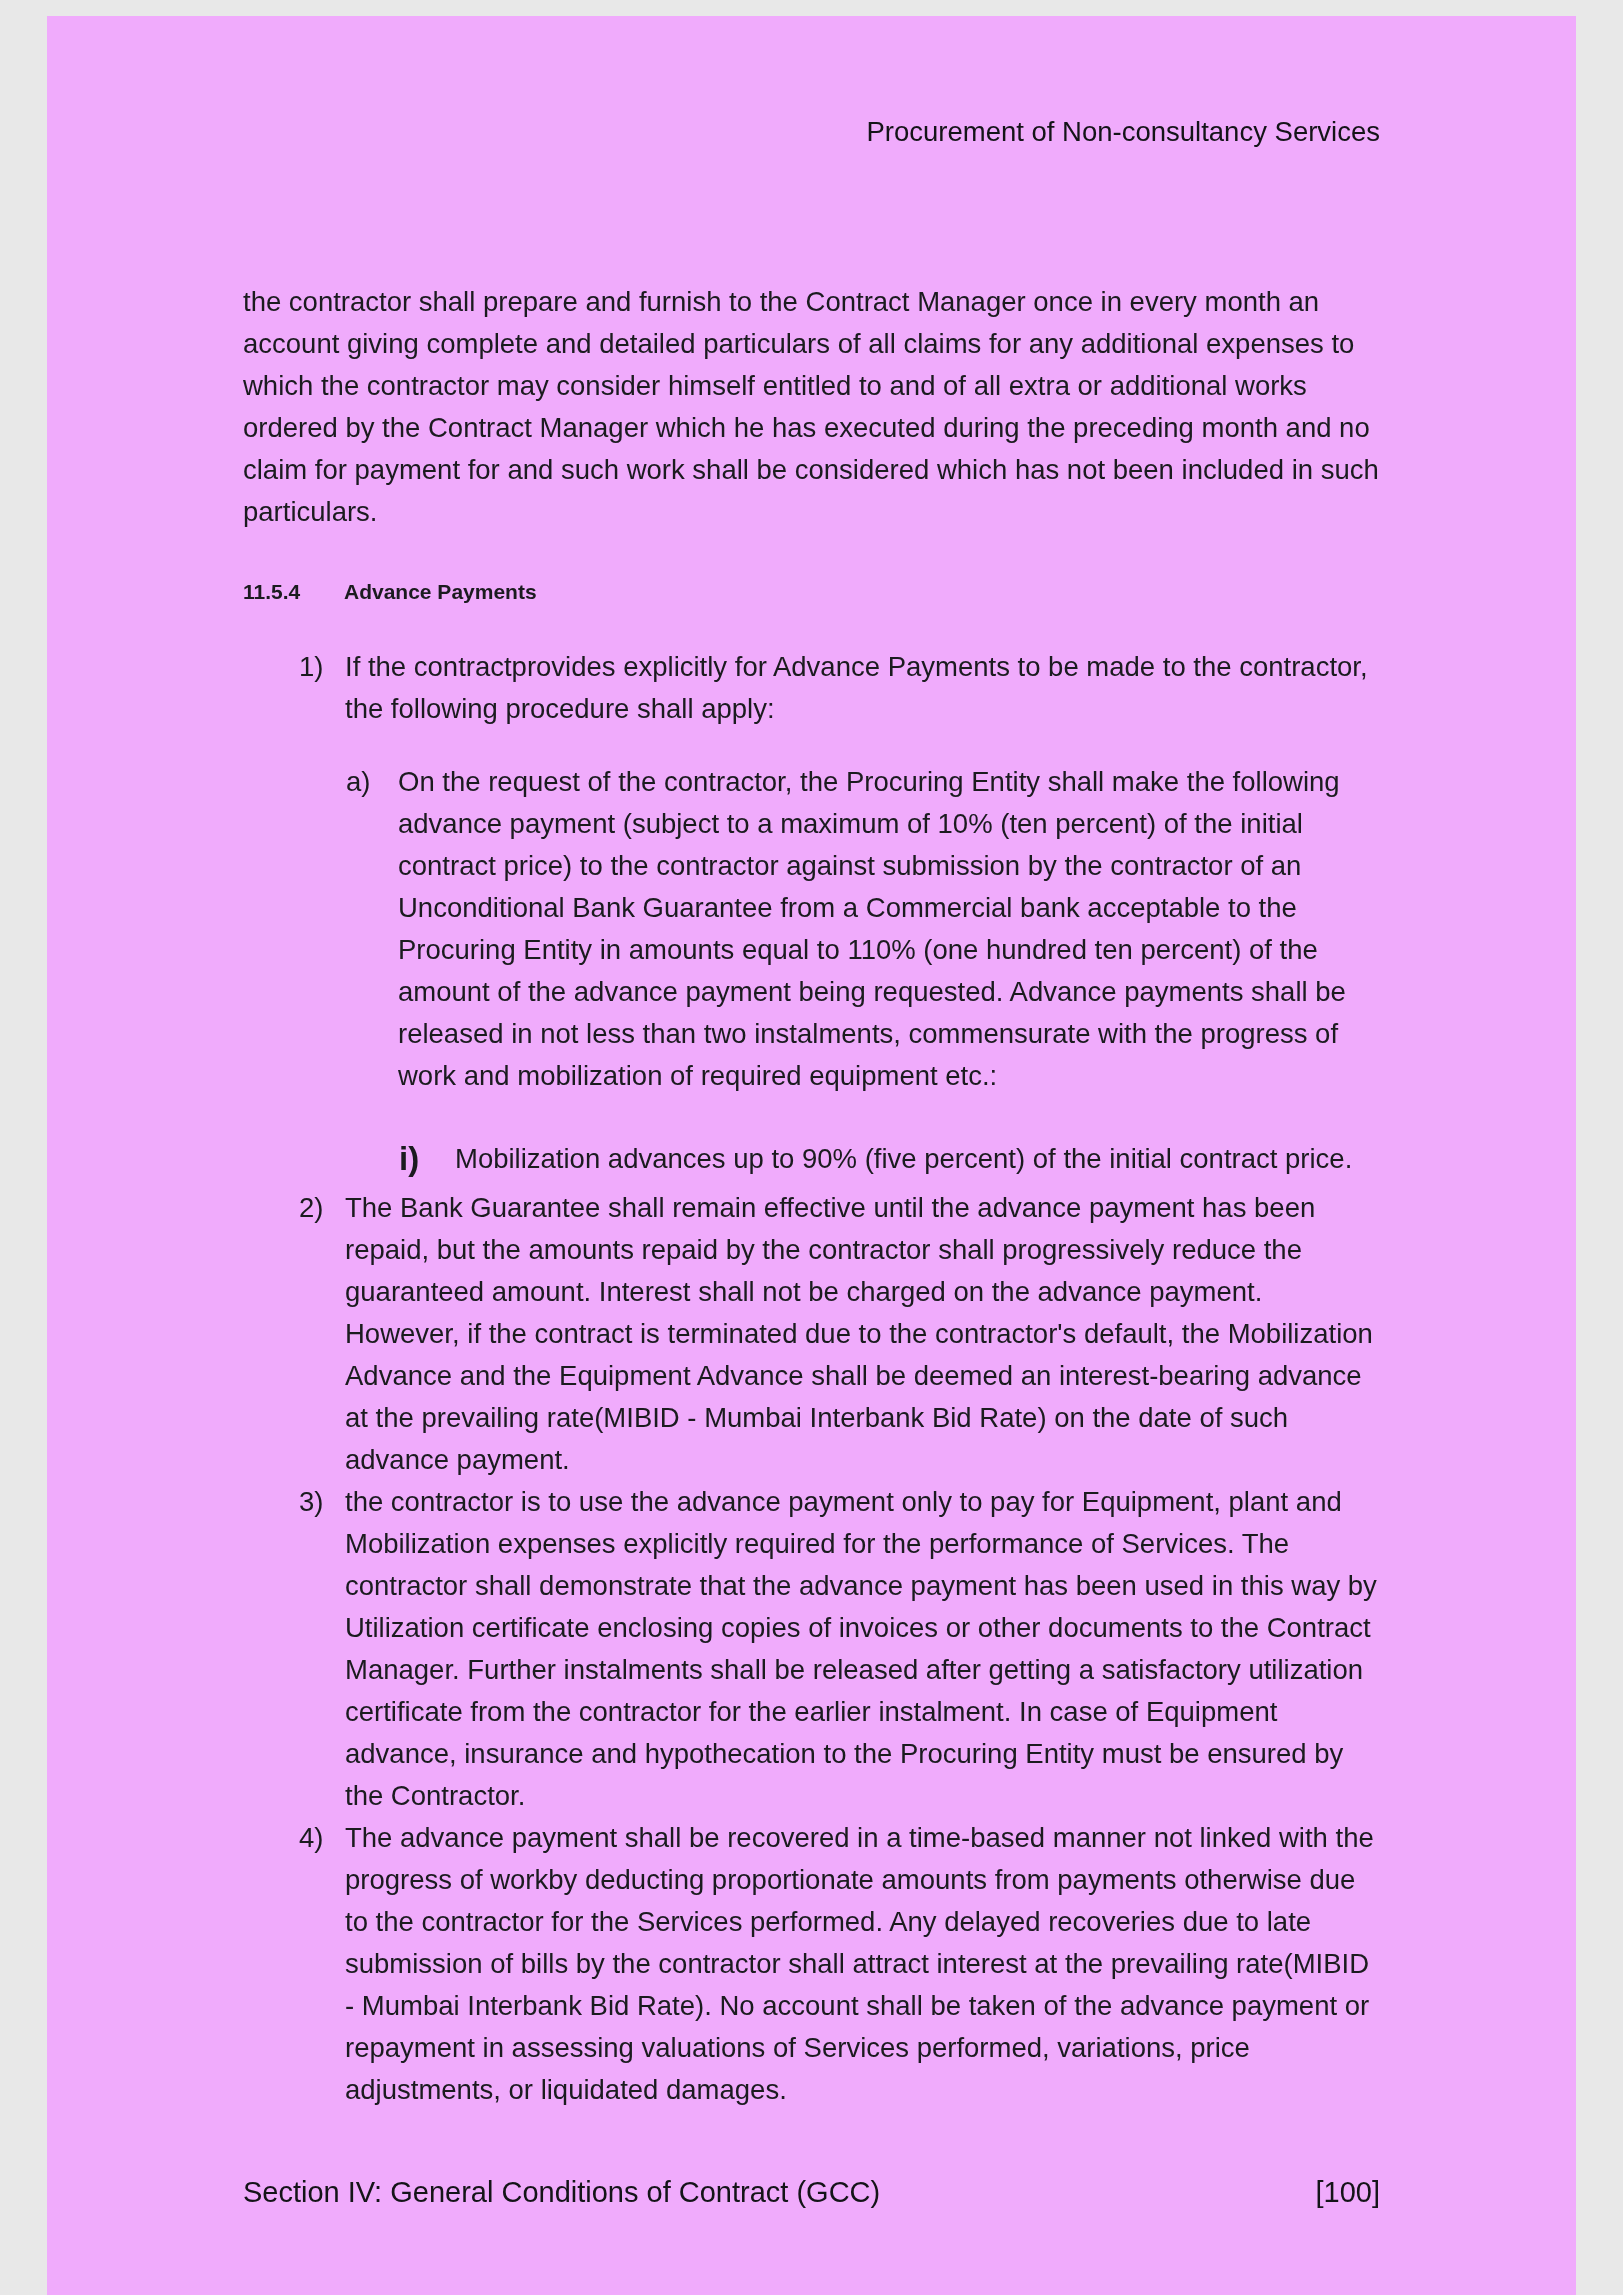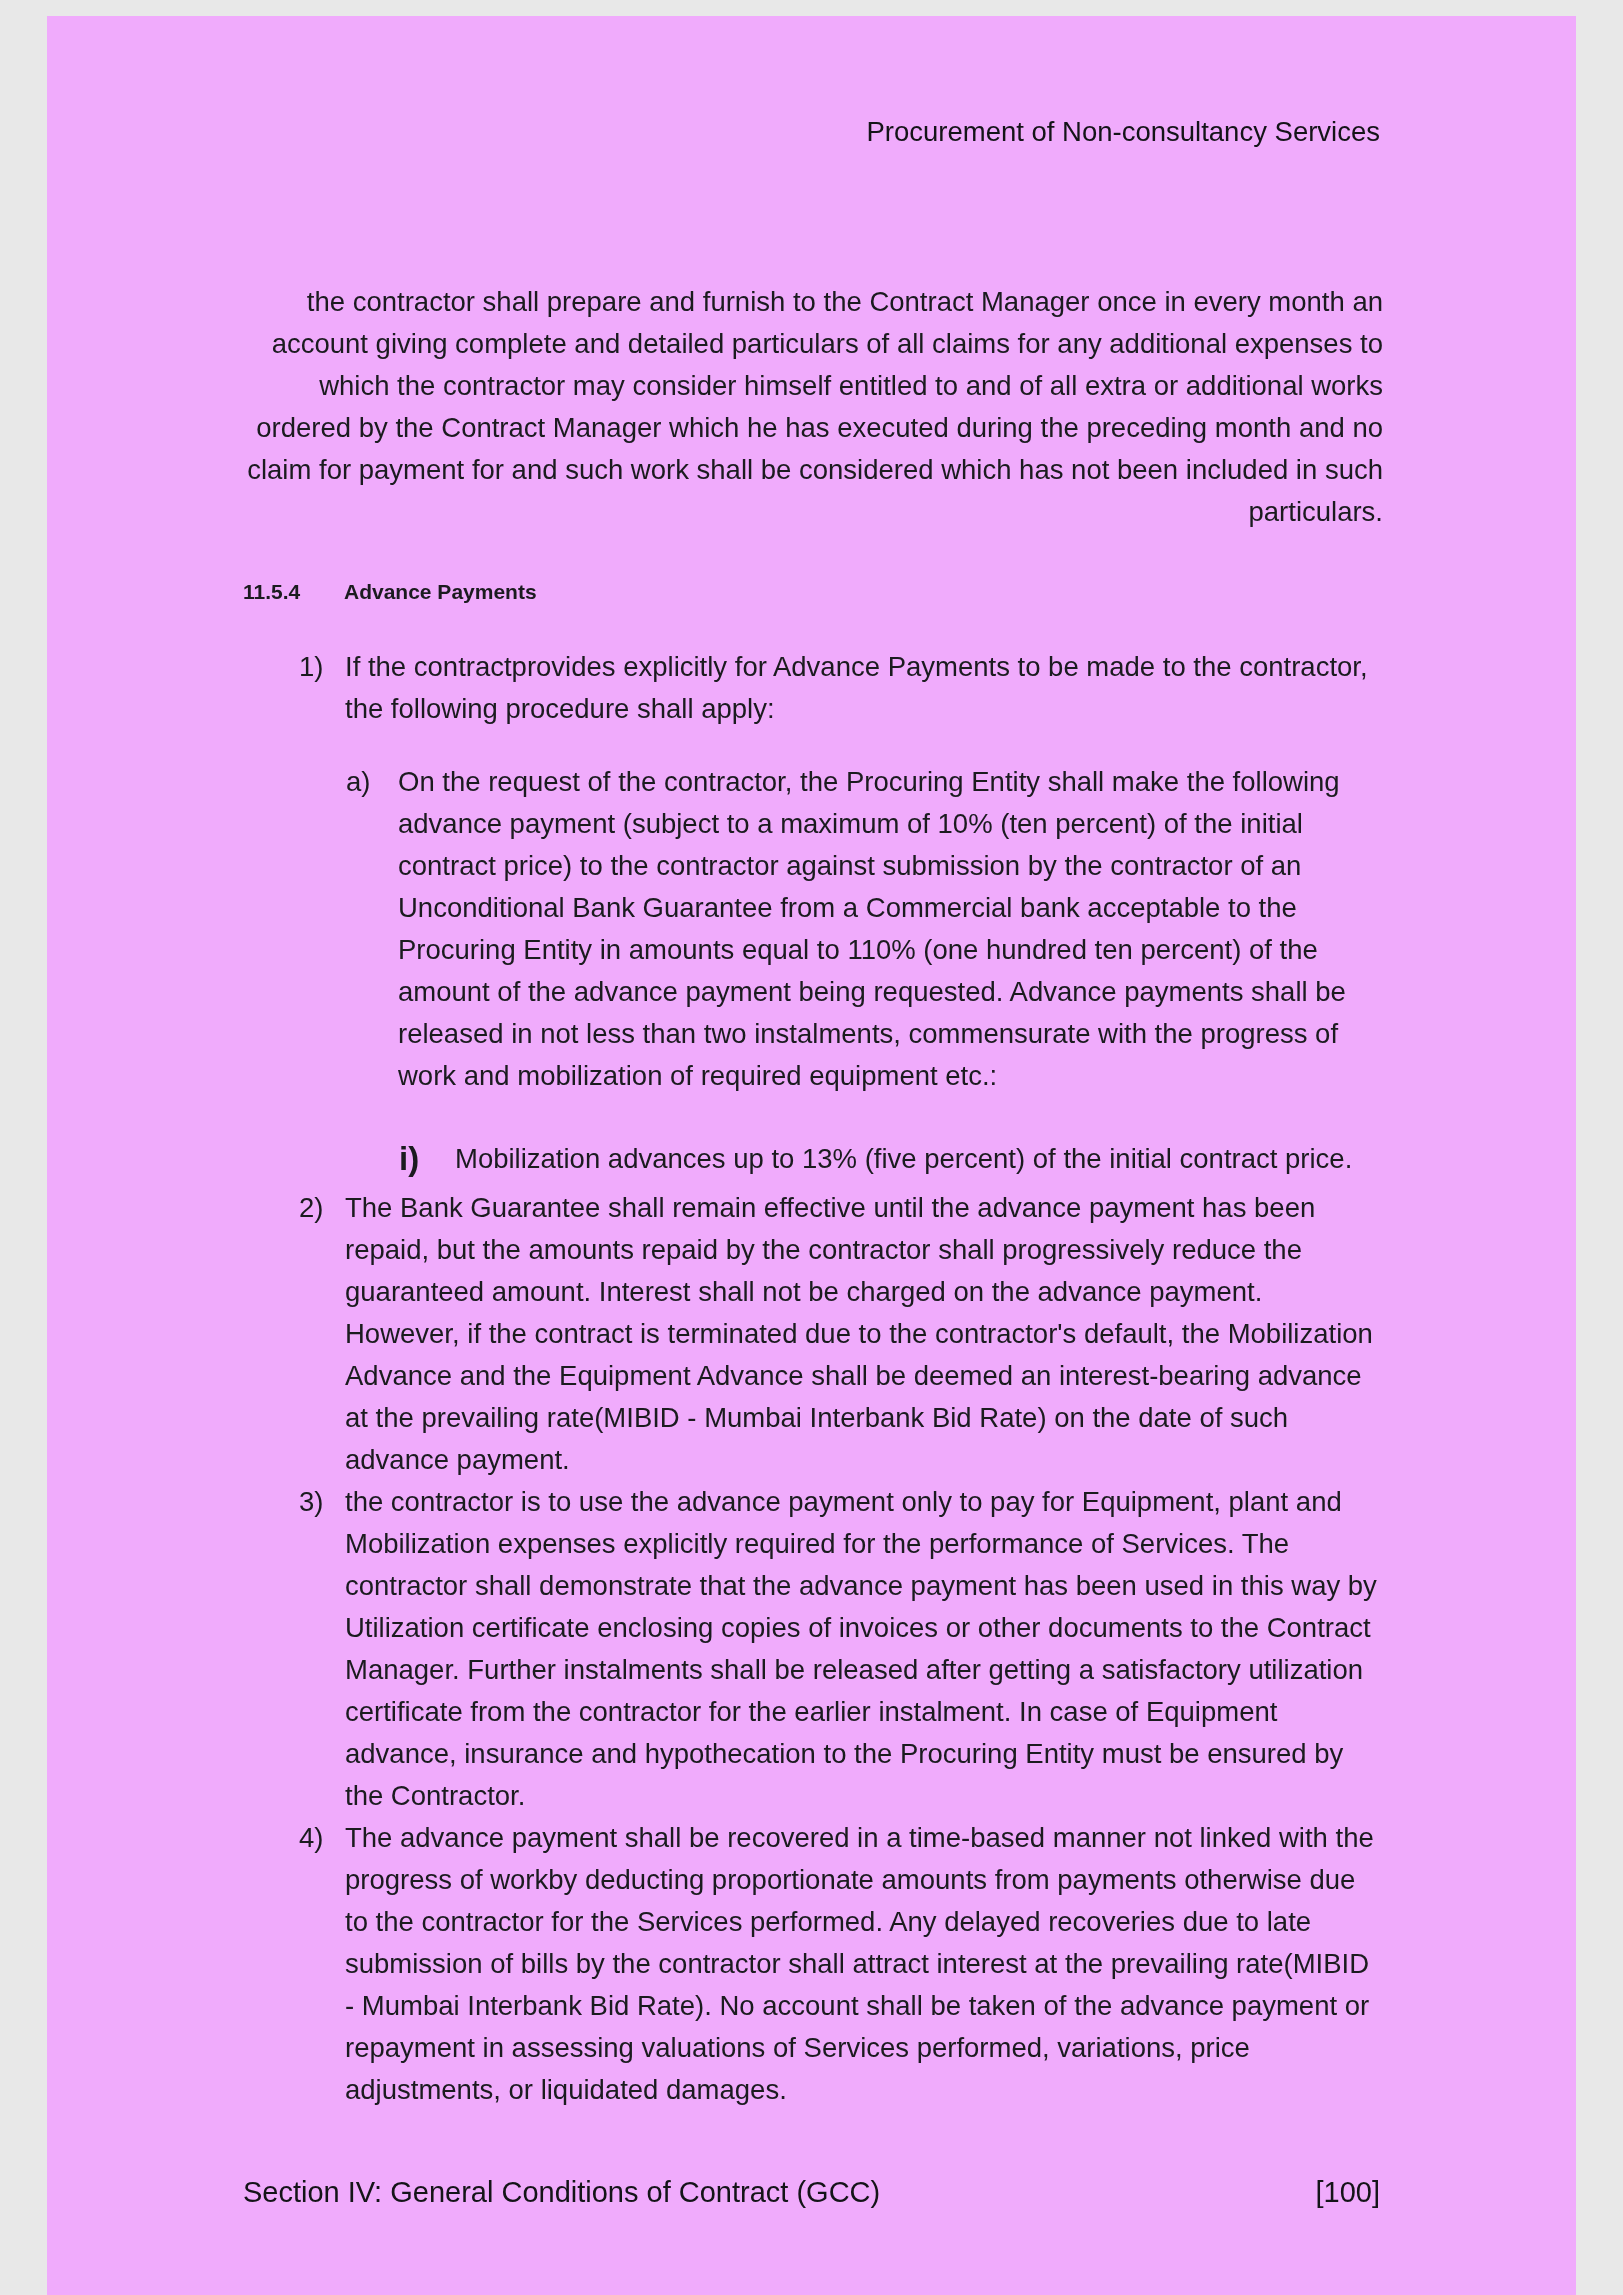--- a/index.html
+++ b/index.html
@@ -25,21 +25,21 @@
     color: #141418;
   }
   .content {
     position: absolute;
     top: 265px;
     left: 196px;
     right: 193px;
   }
   .intro {
     margin-bottom: 38px;
-    text-align: right;
+    text-align: left;
   }
   .section-heading {
     display: flex;
     font-weight: bold;
     font-size: 21px;
     margin-bottom: 33px;
   }
   .section-heading .sec-num { flex: 0 0 101px; }
   .li { display: flex; }
   .li .li-text { flex: 1 1 auto; }
@@ -92,21 +92,21 @@
       <span class="li-text">If the contractprovides explicitly for Advance Payments to be made to the contractor, the following procedure shall apply:</span>
     </div>
 
     <div class="li level2 mb-sub-a">
       <span class="marker">a)</span>
       <span class="li-text">On the request of the contractor, the Procuring Entity shall make the following advance payment (subject to a maximum of 10% (ten percent) of the initial contract price) to the contractor against submission by the contractor of an Unconditional Bank Guarantee from a Commercial bank acceptable to the Procuring Entity in amounts equal to 110% (one hundred ten percent) of the amount of the advance payment being requested. Advance payments shall be released in not less than two instalments, commensurate with the progress of work and mobilization of required equipment etc.:</span>
     </div>
 
     <div class="li level3 mb-roman1">
       <span class="marker">i)</span>
-      <span class="li-text">Mobilization advances up to 13% (five percent) of the initial contract price.</span>
+      <span class="li-text">Mobilization advances up to 90% (five percent) of the initial contract price.</span>
     </div>
 
 
     <div class="li level1">
       <span class="marker">2)</span>
       <span class="li-text">The Bank Guarantee shall remain effective until the advance payment has been repaid, but the amounts repaid by the contractor shall progressively reduce the guaranteed amount. Interest shall not be charged on the advance payment. However, if the contract is terminated due to the contractor's default, the Mobilization Advance and the Equipment Advance shall be deemed an interest-bearing advance at the prevailing rate(MIBID - Mumbai Interbank Bid Rate) on the date of such advance payment.</span>
     </div>
 
     <div class="li level1">
       <span class="marker">3)</span>

